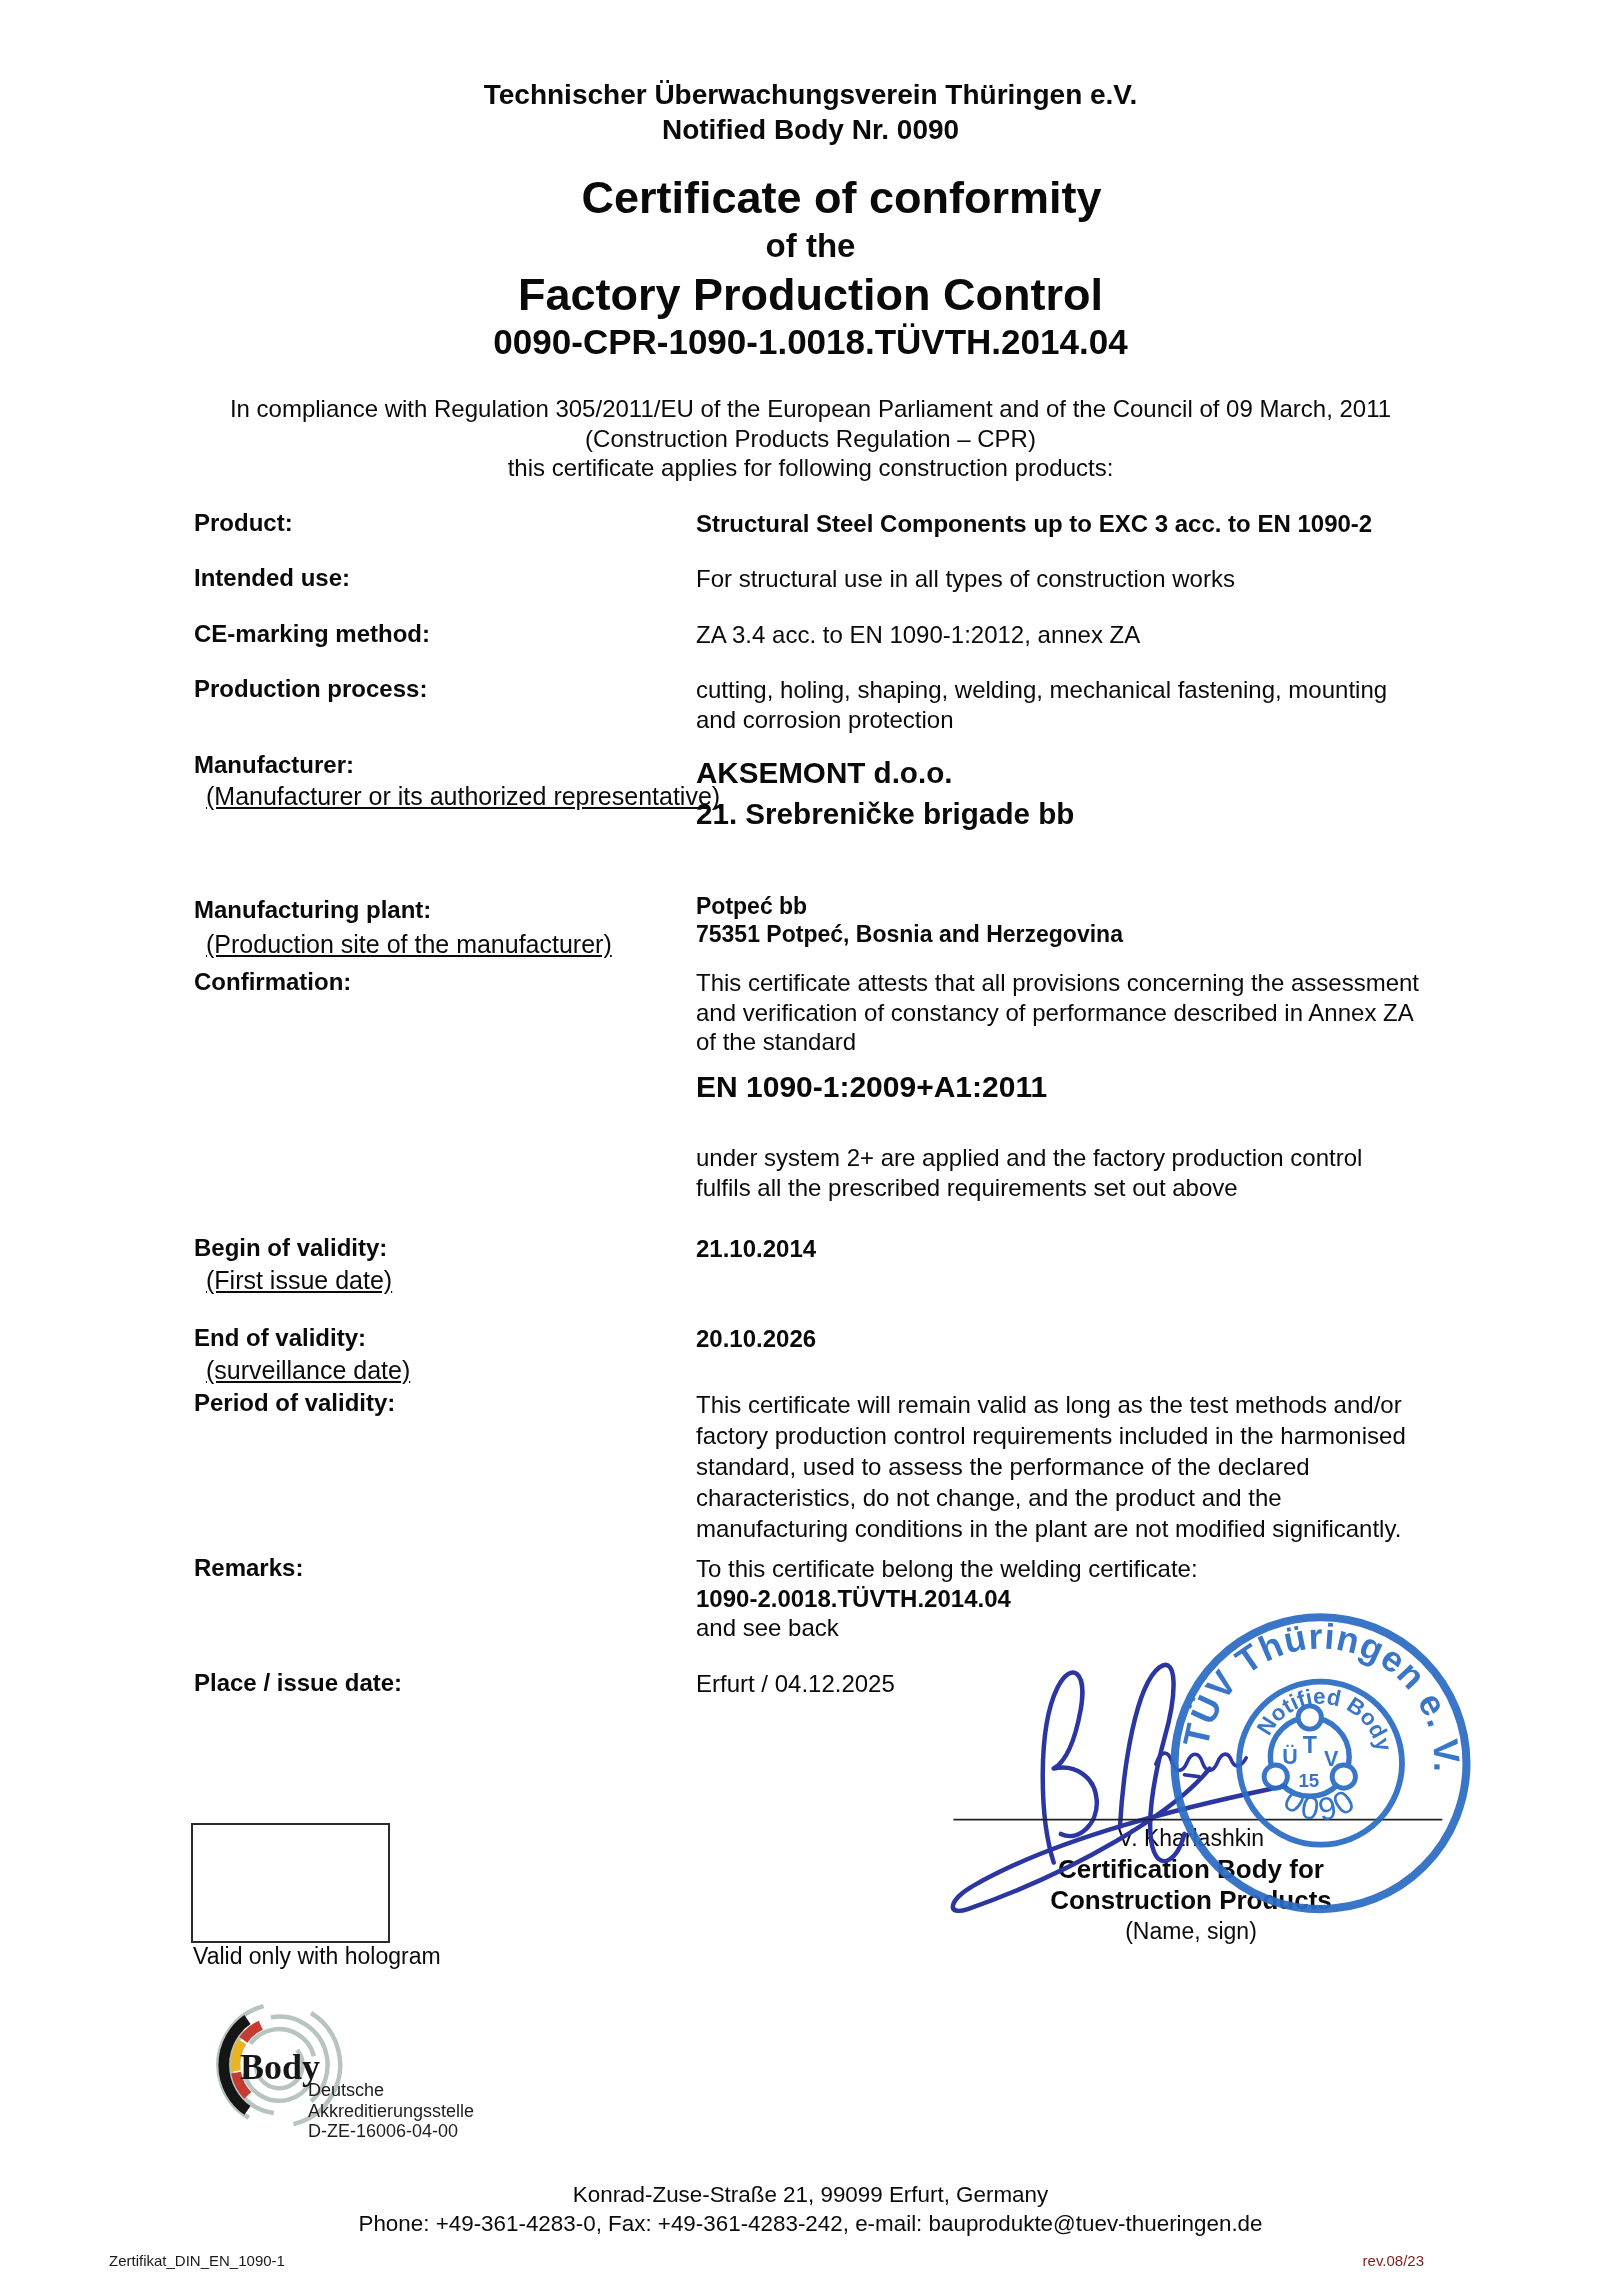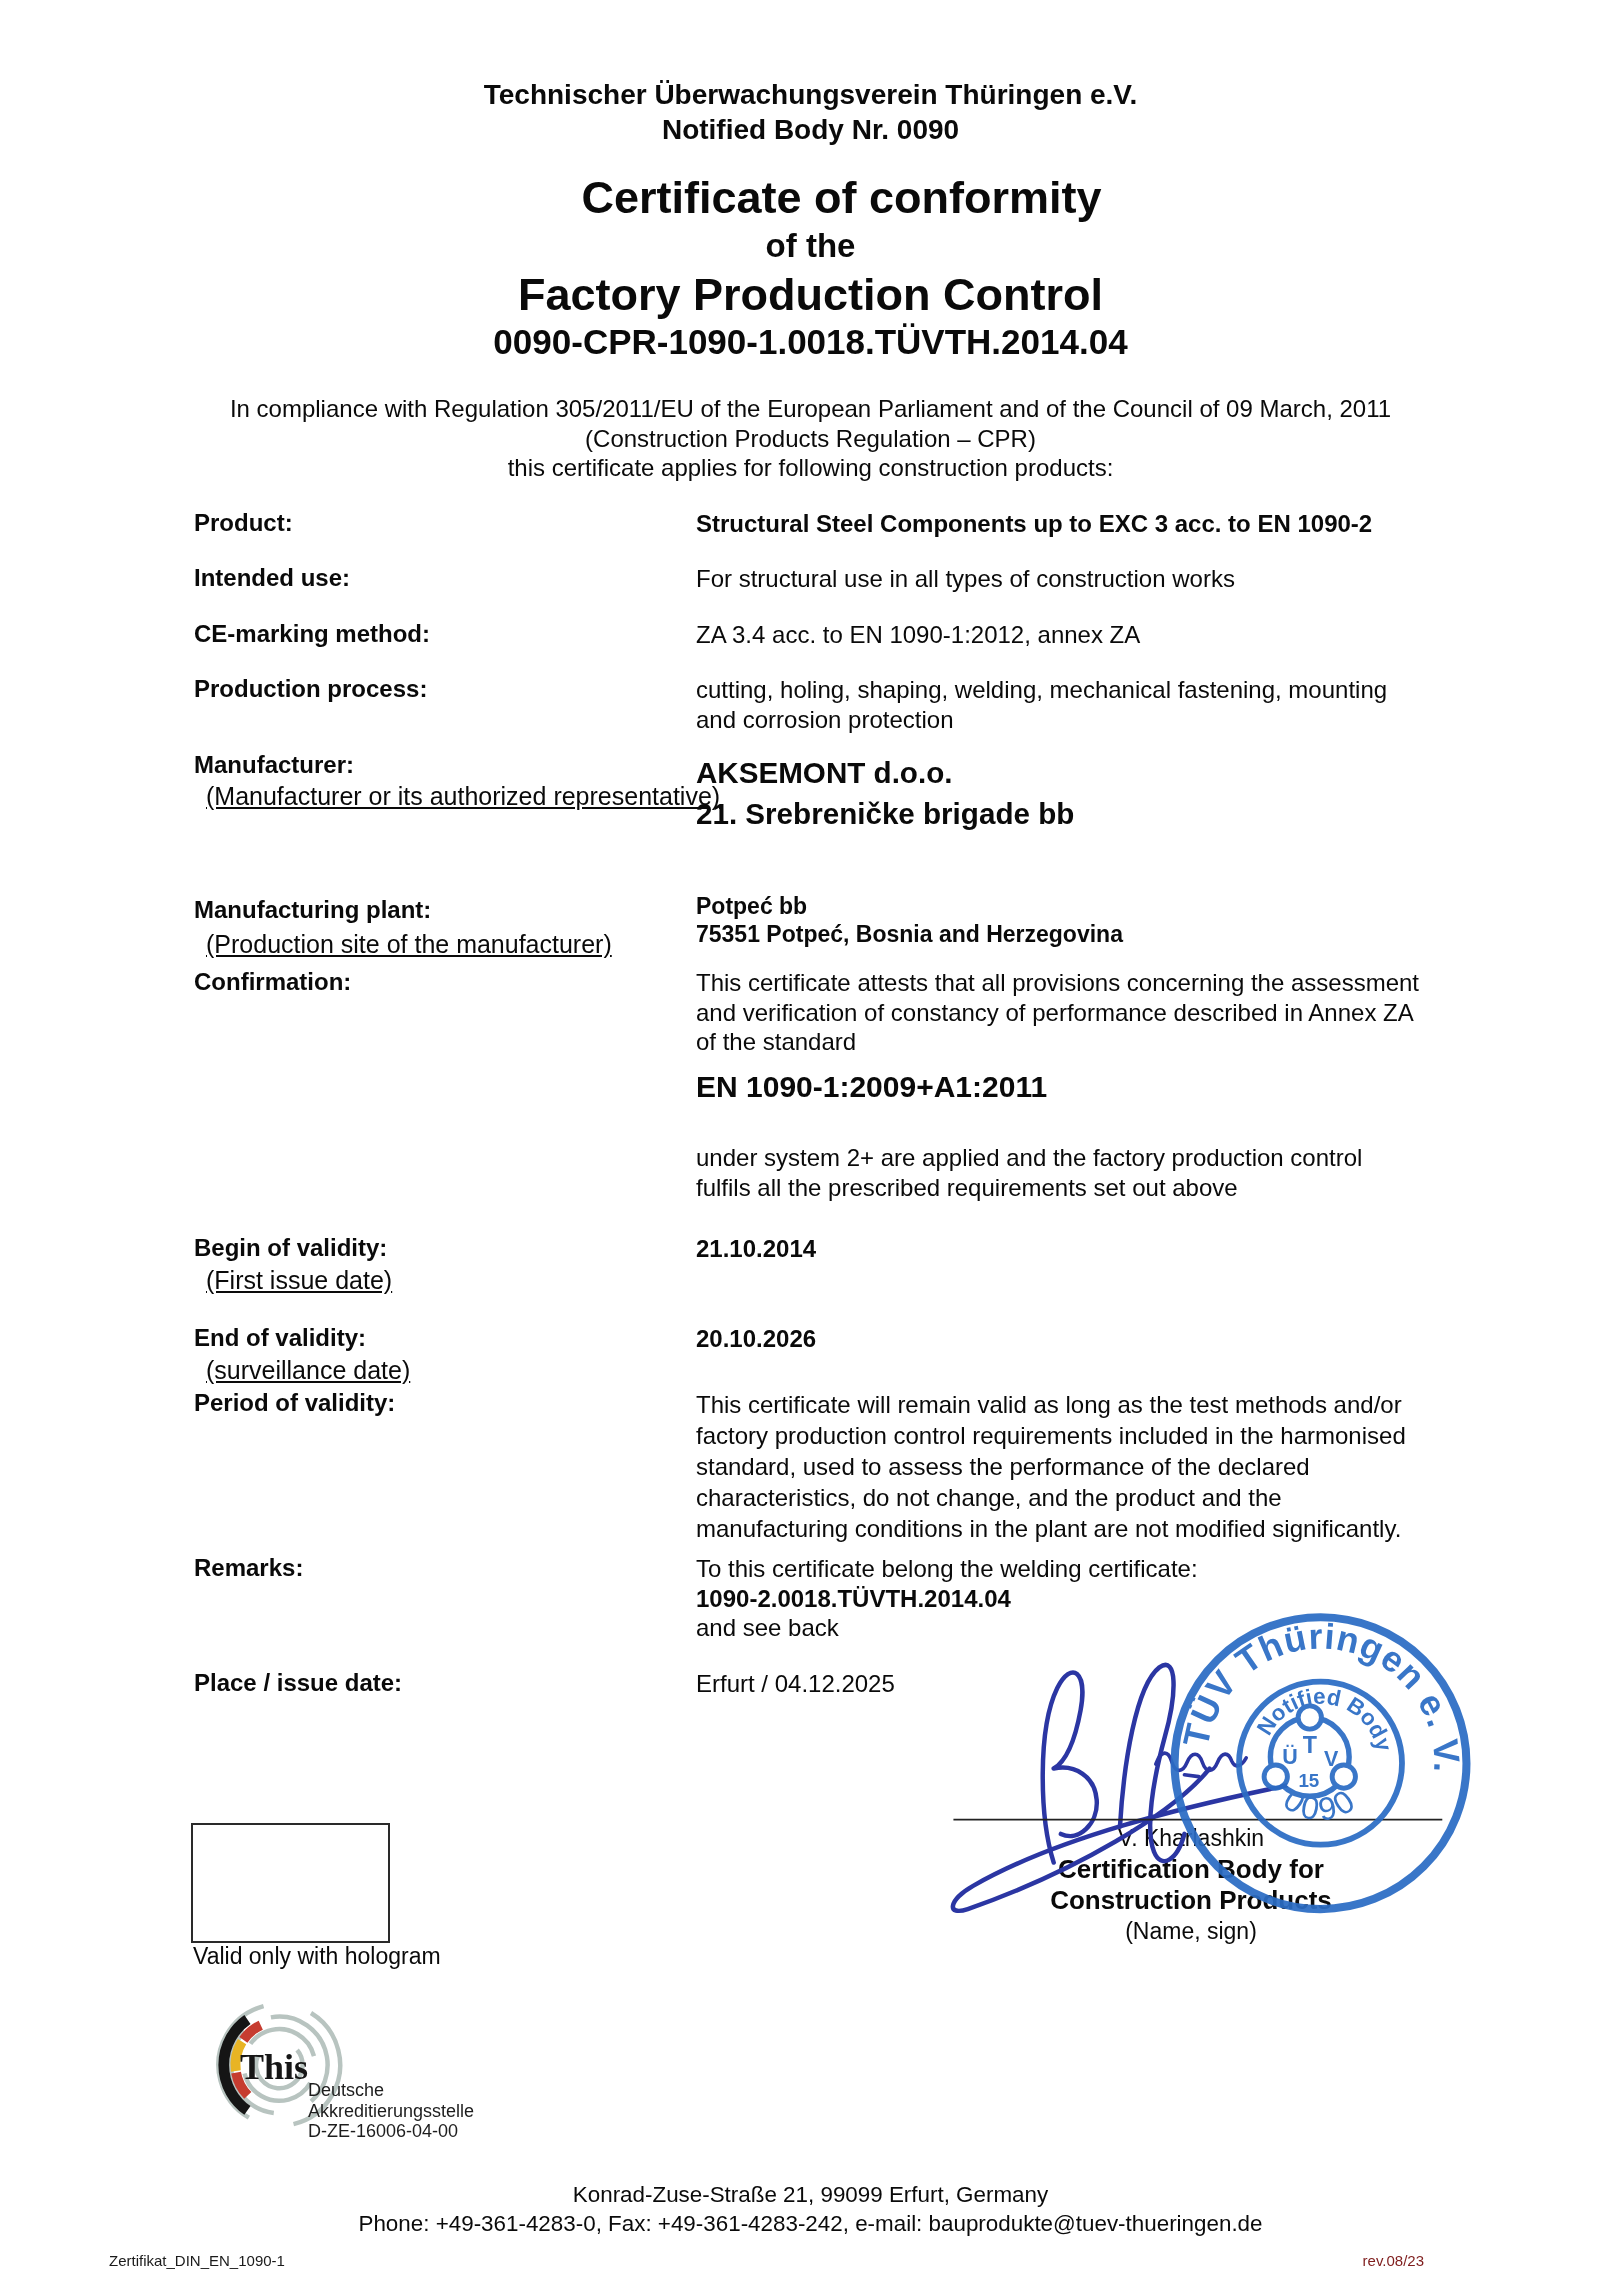--- a/index.html
+++ b/index.html
@@ -214,21 +214,21 @@
       <circle cx="112" cy="86" r="54" stroke-dasharray="140 45 120 34" transform="rotate(-100 112 86)"></circle>
       <circle cx="112" cy="86" r="68" stroke-dasharray="160 55 160 52" transform="rotate(120 112 86)"></circle>
     </g>
     <g fill="none" stroke-linecap="butt">
       <path d="M 76.4 136.8 A 62 62 0 0 1 76.4 35.2" stroke="#151515" stroke-width="12"></path>
       <path d="M 71.9 57.9 A 49 49 0 0 1 91.3 41.6" stroke="#c63c30" stroke-width="11"></path>
       <path d="M 63.5 92.8 A 49 49 0 0 1 70.4 60.0" stroke="#e8b424" stroke-width="11"></path>
       <path d="M 76.8 120.0 A 49 49 0 0 1 63.7 94.5" stroke="#c63c30" stroke-width="11"></path>
     </g>
   </svg>
-  <div class="abs dakks-word">This</div>
+  <div class="abs dakks-word">Body</div>
   <div class="abs dakks-lines">
       <div>Deutsche</div>
       <div>Akkreditierungsstelle</div>
       <div>D-ZE-16006-04-00</div>
     </div>
 
   <div class="abs centered footer-address">Konrad-Zuse-Straße 21, 99099 Erfurt, Germany</div>
   <div class="abs centered footer-contact">Phone: +49-361-4283-0, Fax: +49-361-4283-242, e-mail: bauprodukte@tuev-thueringen.de</div>
   <div class="abs doc-id">Zertifikat_DIN_EN_1090-1</div>
   <div class="abs doc-rev">rev.08/23</div>

